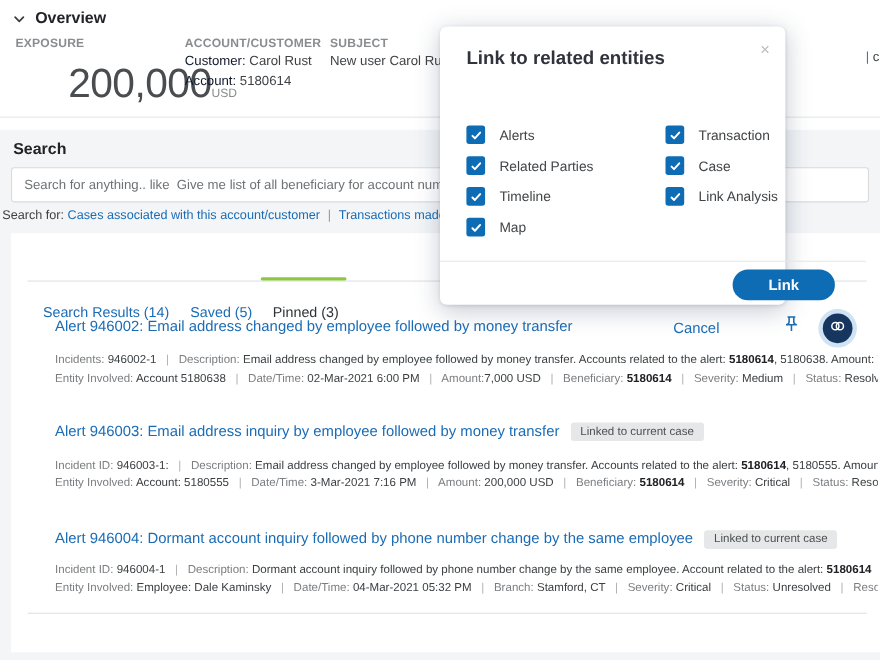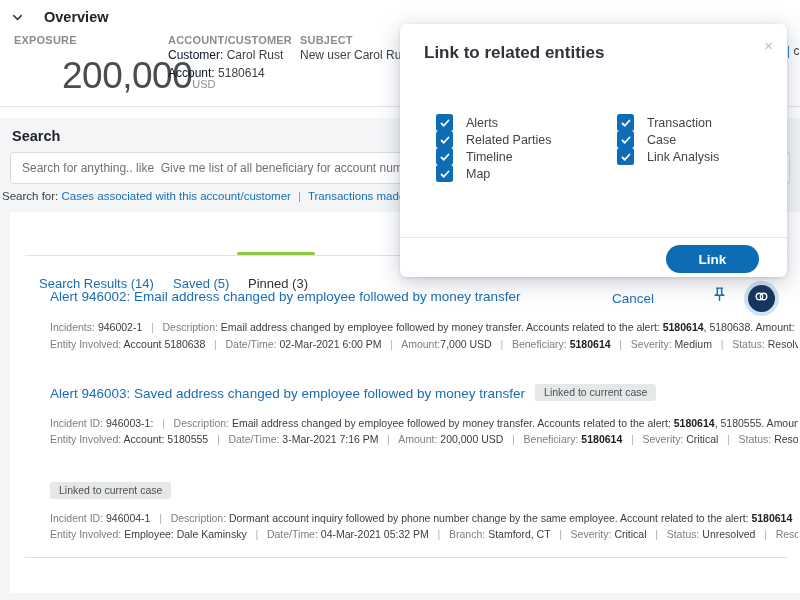--- a/index.html
+++ b/index.html
@@ -5,21 +5,21 @@
   * { margin:0; padding:0; box-sizing:border-box; }
   html,body { width:800px; height:600px; background:#fff; }
   body { font-family:"Liberation Sans", sans-serif; overflow:hidden; }
   .page { position:relative; width:800px; height:600px; background:#fff; overflow:hidden; }
 
   
   .overview { position:absolute; top:0; left:0; width:800px; height:118px; background:#fff; }
   .overview-divider { position:absolute; top:106px; left:0; width:800px; border-top:1px solid #e3e5e7; }
   .ov-header { position:absolute; top:9px; left:10px; display:flex; align-items:center; gap:7px; cursor:pointer; }
   .ov-header svg { display:block; }
-  .ov-title { font-size:14.5px; font-weight:bold; color:#212327;margin-left:12px; }
+  .ov-title { font-size:14.5px; font-weight:bold; color:#212327; }
   .ov-label { font-size:11px; font-weight:bold; color:#8a8d90; letter-spacing:.2px; }
   .ov-col-exposure { position:absolute; left:14px; top:34px; }
   .exposure-value { font-size:37px; font-weight:300; color:#4a4d50; line-height:60px; letter-spacing:-.5px;margin-left:48px; }
   .exposure-cur { font-size:11px; color:#8a8d90; font-weight:normal; letter-spacing:0; }
   .ov-col-account { position:absolute; left:168px; top:34px; }
   .ov-col-subject { position:absolute; left:300px; top:34px; }
   .ov-line { font-size:12px; color:#3f4245; line-height:17px; margin-top:1px; white-space:nowrap; }
   .ov-line .lab { color:#0f172a; }
   .ov-fragment { position:absolute; left:787px; top:44px; font-size:12px; color:#3f4245; white-space:pre; }
   .ov-fragment .bar { color:#2f79bd; }
@@ -35,42 +35,42 @@
   .search-for a { color:#1b6cb5; text-decoration:none; cursor:pointer; }
   .search-for .sep { color:#7f9db8; padding:0 7px; }
 
   
   .card { position:absolute; top:94px; left:10px; width:790px; height:381px; background:#fff; }
   .tab { position:absolute; top:17px; font-size:13px; color:#1b6cb5; cursor:pointer; white-space:nowrap;margin-top:47px; }
   .tab.active { color:#2f3235; }
   .tabs-divider { position:absolute; top:43px; left:15px; width:763px; border-top:1px solid #dfe1e3; }
   .tab-underline { position:absolute; top:40px; left:227px; width:78px; height:3px; background:#8dc63f; border-radius:2px; }
 
-  .alert-title-row { position:absolute; left:40px; display:flex; align-items:flex-end; gap:10px; white-space:nowrap; }
+  .alert-title-row { position:absolute; left:40px; display:flex; align-items:flex-start; gap:10px; white-space:nowrap; }
   .alert-title { font-size:13.5px; color:#1b6cb5; text-decoration:none; cursor:pointer; }
   .badge { font-size:10.5px; color:#4d5052; background:#e5e7e8; border-radius:3px; padding:3px 9px; line-height:1; }
   .meta { position:absolute; left:40px; width:748px; font-size:10.5px; white-space:pre; overflow:hidden; }
   .seg-lab { color:#7b7e81; }
   .seg-val { color:#3c4043; }
   .seg-bold { color:#202124; font-weight:bold; }
   .seg-sep { color:#aeb1b4; }
   .card-bottom-divider { position:absolute; top:345px; left:15px; width:763px; border-top:1px solid #dfe1e3; }
 
   .pin-btn { position:absolute; top:74px; left:701px; width:18px; height:18px; cursor:pointer; }
   .link-circle-btn { position:absolute; top:73px; left:738px; width:27px; height:27px; border-radius:50%;
                      background:#17365f; box-shadow:0 0 0 4px #cfe3f4; display:flex; align-items:center;
                      justify-content:center; cursor:pointer; }
 
   
-  .modal { position:absolute; left:400px; top:24px; width:387px; height:253px; background:#fff; border-radius:6px;
+  .modal { position:absolute; left:400px; top:24px; width:314px; height:253px; background:#fff; border-radius:6px;
            box-shadow:0 5px 22px rgba(45,65,95,.28), 0 1px 3px rgba(45,65,95,.15); z-index:10; }
   .modal-title { position:absolute; top:19px; left:24px; font-size:17px; font-weight:bold; color:#30333c; }
   .modal-close { position:absolute; top:14px; right:14px; font-size:15px; color:#b9bcbf; cursor:pointer; line-height:1; }
   .modal-subtitle { position:absolute; top:61px; left:24px; font-size:12.5px; font-weight:bold; color:#33363a; }
-  .check-grid { position:absolute; top:90px; left:36px; display:grid; grid-template-columns:181px 170px; }
+  .check-grid { position:absolute; top:90px; left:24px; display:grid; grid-template-columns:181px 170px; row-gap:11px; }
   .check-item { display:flex; align-items:center; gap:13px; cursor:pointer; }
   .cbx { width:17px; height:17px; background:#0e6cb4; border-radius:2.5px; display:flex; align-items:center; justify-content:center; flex:none; }
   .cbx svg { display:block; }
   .check-label { font-size:12.5px; color:#424548; }
   .modal-footer-divider { position:absolute; top:213px; left:0; width:387px; border-top:1px solid #e4e6e8; }
   .cancel-btn { position:absolute; top:227px; left:212px; font-size:13.5px; color:#1b6cb5; cursor:pointer; background:none; border:none; font-family:inherit;margin-top:40px; }
   .link-btn { position:absolute; top:221px; left:266px; width:93px; height:28px; border-radius:14px; background:#0e6cb4;
               color:#fff; font-size:13.5px; font-weight:bold; border:none; cursor:pointer; font-family:inherit;
               display:flex; align-items:center; justify-content:center; }
 </style>
@@ -135,27 +135,28 @@
           <svg width="19" height="19" viewBox="0 0 24 24" fill="none" stroke="#ffffff" stroke-width="1.7">
               <circle cx="9.4" cy="12" r="4.1"></circle>
               <circle cx="14.6" cy="12" r="4.1"></circle>
             </svg>
         </span>
       </div>
       <div class="meta" style="top:109px"><span class="seg-lab">Incidents: </span><span class="seg-val">946002-1</span><span class="seg-sep">   |   </span><span class="seg-lab">Description: </span><span class="seg-val">Email address changed by employee followed by money transfer. Accounts related to the alert: </span><span class="seg-bold">5180614</span><span class="seg-val">, 5180638. Amount: 7,000 USD,</span></div>
       <div class="meta" style="top:126px"><span class="seg-lab">Entity Involved: </span><span class="seg-val">Account 5180638</span><span class="seg-sep">   |   </span><span class="seg-lab">Date/Time: </span><span class="seg-val">02-Mar-2021 6:00 PM</span><span class="seg-sep">   |   </span><span class="seg-lab">Amount:</span><span class="seg-val">7,000 USD</span><span class="seg-sep">   |   </span><span class="seg-lab">Beneficiary: </span><span class="seg-bold">5180614</span><span class="seg-sep">   |   </span><span class="seg-lab">Severity: </span><span class="seg-val">Medium</span><span class="seg-sep">   |   </span><span class="seg-lab">Status: </span><span class="seg-val">Resolved</span></div>
 
       <div class="alert-title-row" style="top:172px">
-        <a class="alert-title">Alert 946003: Saved address changed by employee followed by money transfer</a>
+        <a class="alert-title">Alert 946003: Email address inquiry by employee followed by money transfer</a>
         <span class="badge">Linked to current case</span>
       </div>
       <div class="meta" style="top:205px"><span class="seg-lab">Incident ID: </span><span class="seg-val">946003-1:</span><span class="seg-sep">   |   </span><span class="seg-lab">Description: </span><span class="seg-val">Email address changed by employee followed by money transfer. Accounts related to the alert: </span><span class="seg-bold">5180614</span><span class="seg-val">, 5180555. Amount: 200,000 USD</span></div>
       <div class="meta" style="top:221px"><span class="seg-lab">Entity Involved: </span><span class="seg-val">Account: 5180555</span><span class="seg-sep">   |   </span><span class="seg-lab">Date/Time: </span><span class="seg-val">3-Mar-2021 7:16 PM</span><span class="seg-sep">   |   </span><span class="seg-lab">Amount: </span><span class="seg-val">200,000 USD</span><span class="seg-sep">   |   </span><span class="seg-lab">Beneficiary: </span><span class="seg-bold">5180614</span><span class="seg-sep">   |   </span><span class="seg-lab">Severity: </span><span class="seg-val">Critical</span><span class="seg-sep">   |   </span><span class="seg-lab">Status: </span><span class="seg-val">Resolved</span></div>
 
       <div class="alert-title-row" style="top:270px">
+        <a class="alert-title">Alert 946004: Dormant account inquiry followed by phone number change by the same employee</a>
         <span class="badge">Linked to current case</span>
       </div>
       <div class="meta" style="top:300px"><span class="seg-lab">Incident ID: </span><span class="seg-val">946004-1</span><span class="seg-sep">   |   </span><span class="seg-lab">Description: </span><span class="seg-val">Dormant account inquiry followed by phone number change by the same employee. Account related to the alert: </span><span class="seg-bold">5180614</span></div>
       <div class="meta" style="top:316px"><span class="seg-lab">Entity Involved: </span><span class="seg-val">Employee: Dale Kaminsky</span><span class="seg-sep">   |   </span><span class="seg-lab">Date/Time: </span><span class="seg-val">04-Mar-2021 05:32 PM</span><span class="seg-sep">   |   </span><span class="seg-lab">Branch: </span><span class="seg-val">Stamford, CT</span><span class="seg-sep">   |   </span><span class="seg-lab">Severity: </span><span class="seg-val">Critical</span><span class="seg-sep">   |   </span><span class="seg-lab">Status: </span><span class="seg-val">Unresolved</span><span class="seg-sep">   |   </span><span class="seg-lab">Resolution: </span></div>
 
       <div class="card-bottom-divider"></div>
     </div>
   </div>
 
   <div class="modal">

